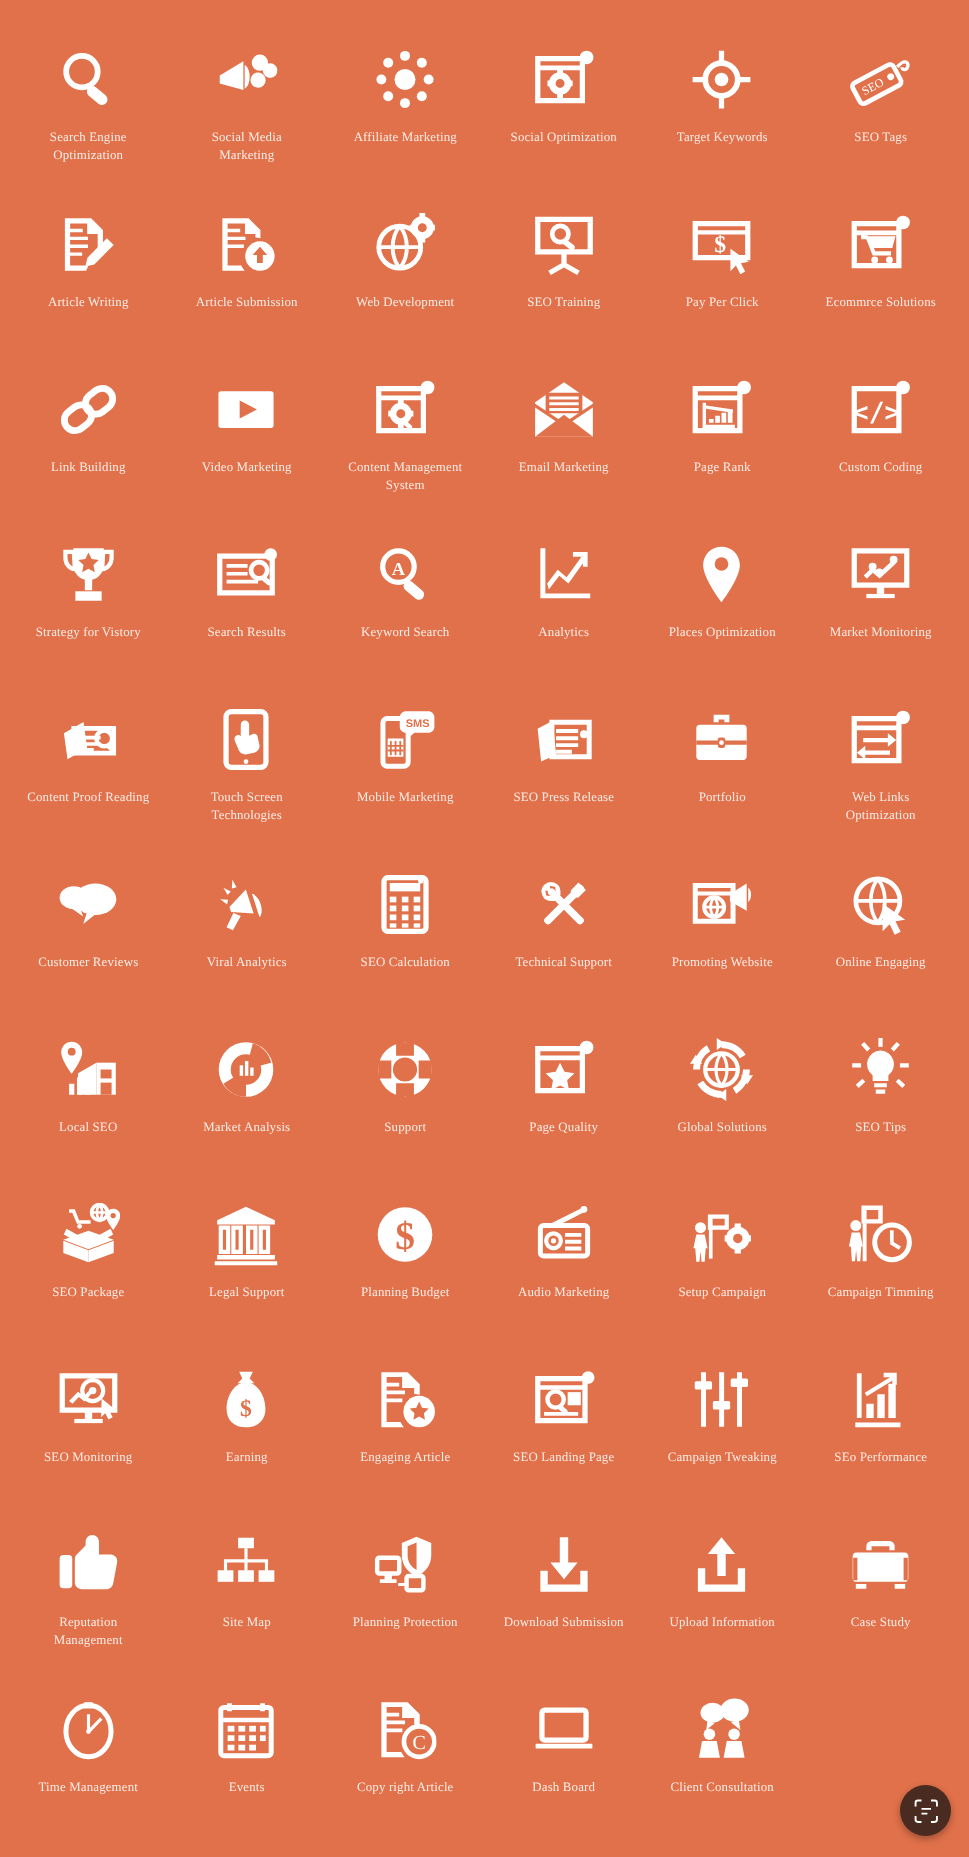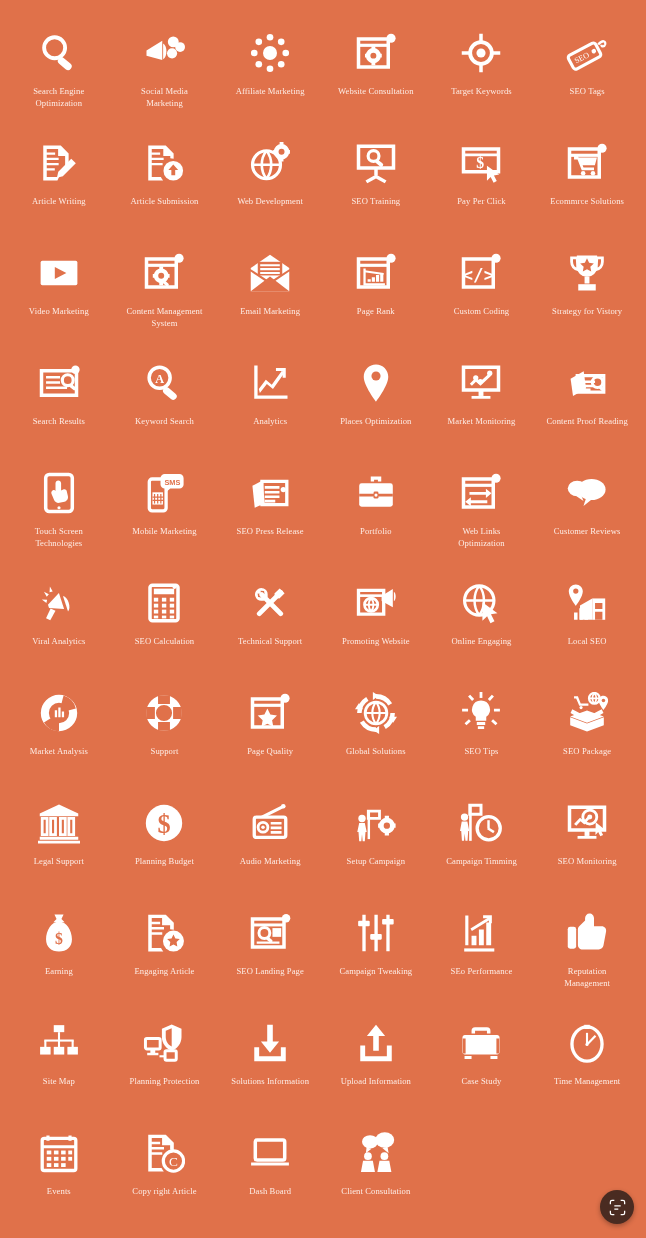--- a/index.html
+++ b/index.html
@@ -115,21 +115,21 @@
     <div class="cell">
       <div class="glyph">
         <svg viewBox="0 0 24 24" aria-hidden="true">
           <path d="M2 4h17v16H2z" fill="none" stroke="#fff" stroke-width="2"></path>
           <path d="M2 7.6h17" stroke="#fff" stroke-width="1.8"></path>
           <circle cx="20.6" cy="3.6" r="2.6"></circle>
           <path d="M10.5 9.2a4.3 4.3 0 1 0 0 8.6 4.3 4.3 0 0 0 0-8.6zm0 2.6a1.7 1.7 0 1 1 0 3.4 1.7 1.7 0 0 1 0-3.4z"></path>
           <path d="M9.4 8.1h2.2v2h-2.2zM9.4 17h2.2v2h-2.2zM5.7 12.4h2v2.2h-2zM13.3 12.4h2v2.2h-2z"></path>
         </svg>
       </div>
-      <div class="cap">Website Consultation</div>
+      <div class="cap">Social Optimization</div>
     </div>
     <div class="cell">
       <div class="glyph">
         <svg viewBox="0 0 24 24" aria-hidden="true">
           <circle cx="12" cy="12" r="6.2" fill="none" stroke="#fff" stroke-width="2.2"></circle>
           <circle cx="12" cy="12" r="2.6"></circle>
           <path d="M11 1h2v5h-2zM11 18h2v5h-2zM1 11h5v2H1zM18 11h5v2h-5z"></path>
         </svg>
       </div>
       <div class="cap">Target Keywords</div>
@@ -207,20 +207,31 @@
         <svg viewBox="0 0 24 24" aria-hidden="true">
           <path d="M2 4h17v16H2z" fill="none" stroke="#fff" stroke-width="2"></path>
           <path d="M2 7.6h17" stroke="#fff" stroke-width="1.8"></path>
           <circle cx="20.6" cy="3.6" r="2.6"></circle>
           <path d="M4.6 10h2l2.4 6.2h7v-1.6H10l-.5-1.3h7l1.2-4.4H7.2l-.6-1.5h-2z"></path>
           <circle cx="9.8" cy="17.9" r="1.3"></circle>
           <circle cx="15.4" cy="17.9" r="1.3"></circle>
         </svg>
       </div>
       <div class="cap">Ecommrce Solutions</div>
+    </div>
+    <div class="cell">
+      <div class="glyph">
+        <svg viewBox="0 0 24 24" aria-hidden="true">
+          <g transform="rotate(-38 12 12)">
+            <rect x="1.4" y="8" width="11" height="8" rx="4" fill="none" stroke="#fff" stroke-width="2.6"></rect>
+            <rect x="11.6" y="8" width="11" height="8" rx="4" fill="none" stroke="#fff" stroke-width="2.6"></rect>
+          </g>
+        </svg>
+      </div>
+      <div class="cap">Link Building</div>
     </div>
     <div class="cell">
       <div class="glyph">
         <svg viewBox="0 0 24 24" aria-hidden="true">
           <rect x="1.5" y="5" width="21" height="14" rx="1"></rect>
           <path d="m9.6 8.6 6.6 3.4-6.6 3.4z" fill="#e0714a"></path>
         </svg>
       </div>
       <div class="cap">Video Marketing</div>
     </div>
@@ -760,21 +771,21 @@
       </div>
       <div class="cap">Planning Protection</div>
     </div>
     <div class="cell">
       <div class="glyph">
         <svg viewBox="0 0 24 24" aria-hidden="true">
           <path d="M10.4 1.6h3.2v9.6h3.6L12 17.6 6.8 11.2h3.6z"></path>
           <path d="M3 14.4h2.8v5.2h12.4v-5.2H21v8H3z"></path>
         </svg>
       </div>
-      <div class="cap">Solutions Information</div>
+      <div class="cap">Download Submission</div>
     </div>
     <div class="cell">
       <div class="glyph">
         <svg viewBox="0 0 24 24" aria-hidden="true">
           <path d="M12 1.6 17.2 8h-3.6v8.4h-3.2V8H6.8z"></path>
           <path d="M3 13.4h2.8v6.2h12.4v-6.2H21v9H3z"></path>
         </svg>
       </div>
       <div class="cap">Upload Information</div>
     </div>

